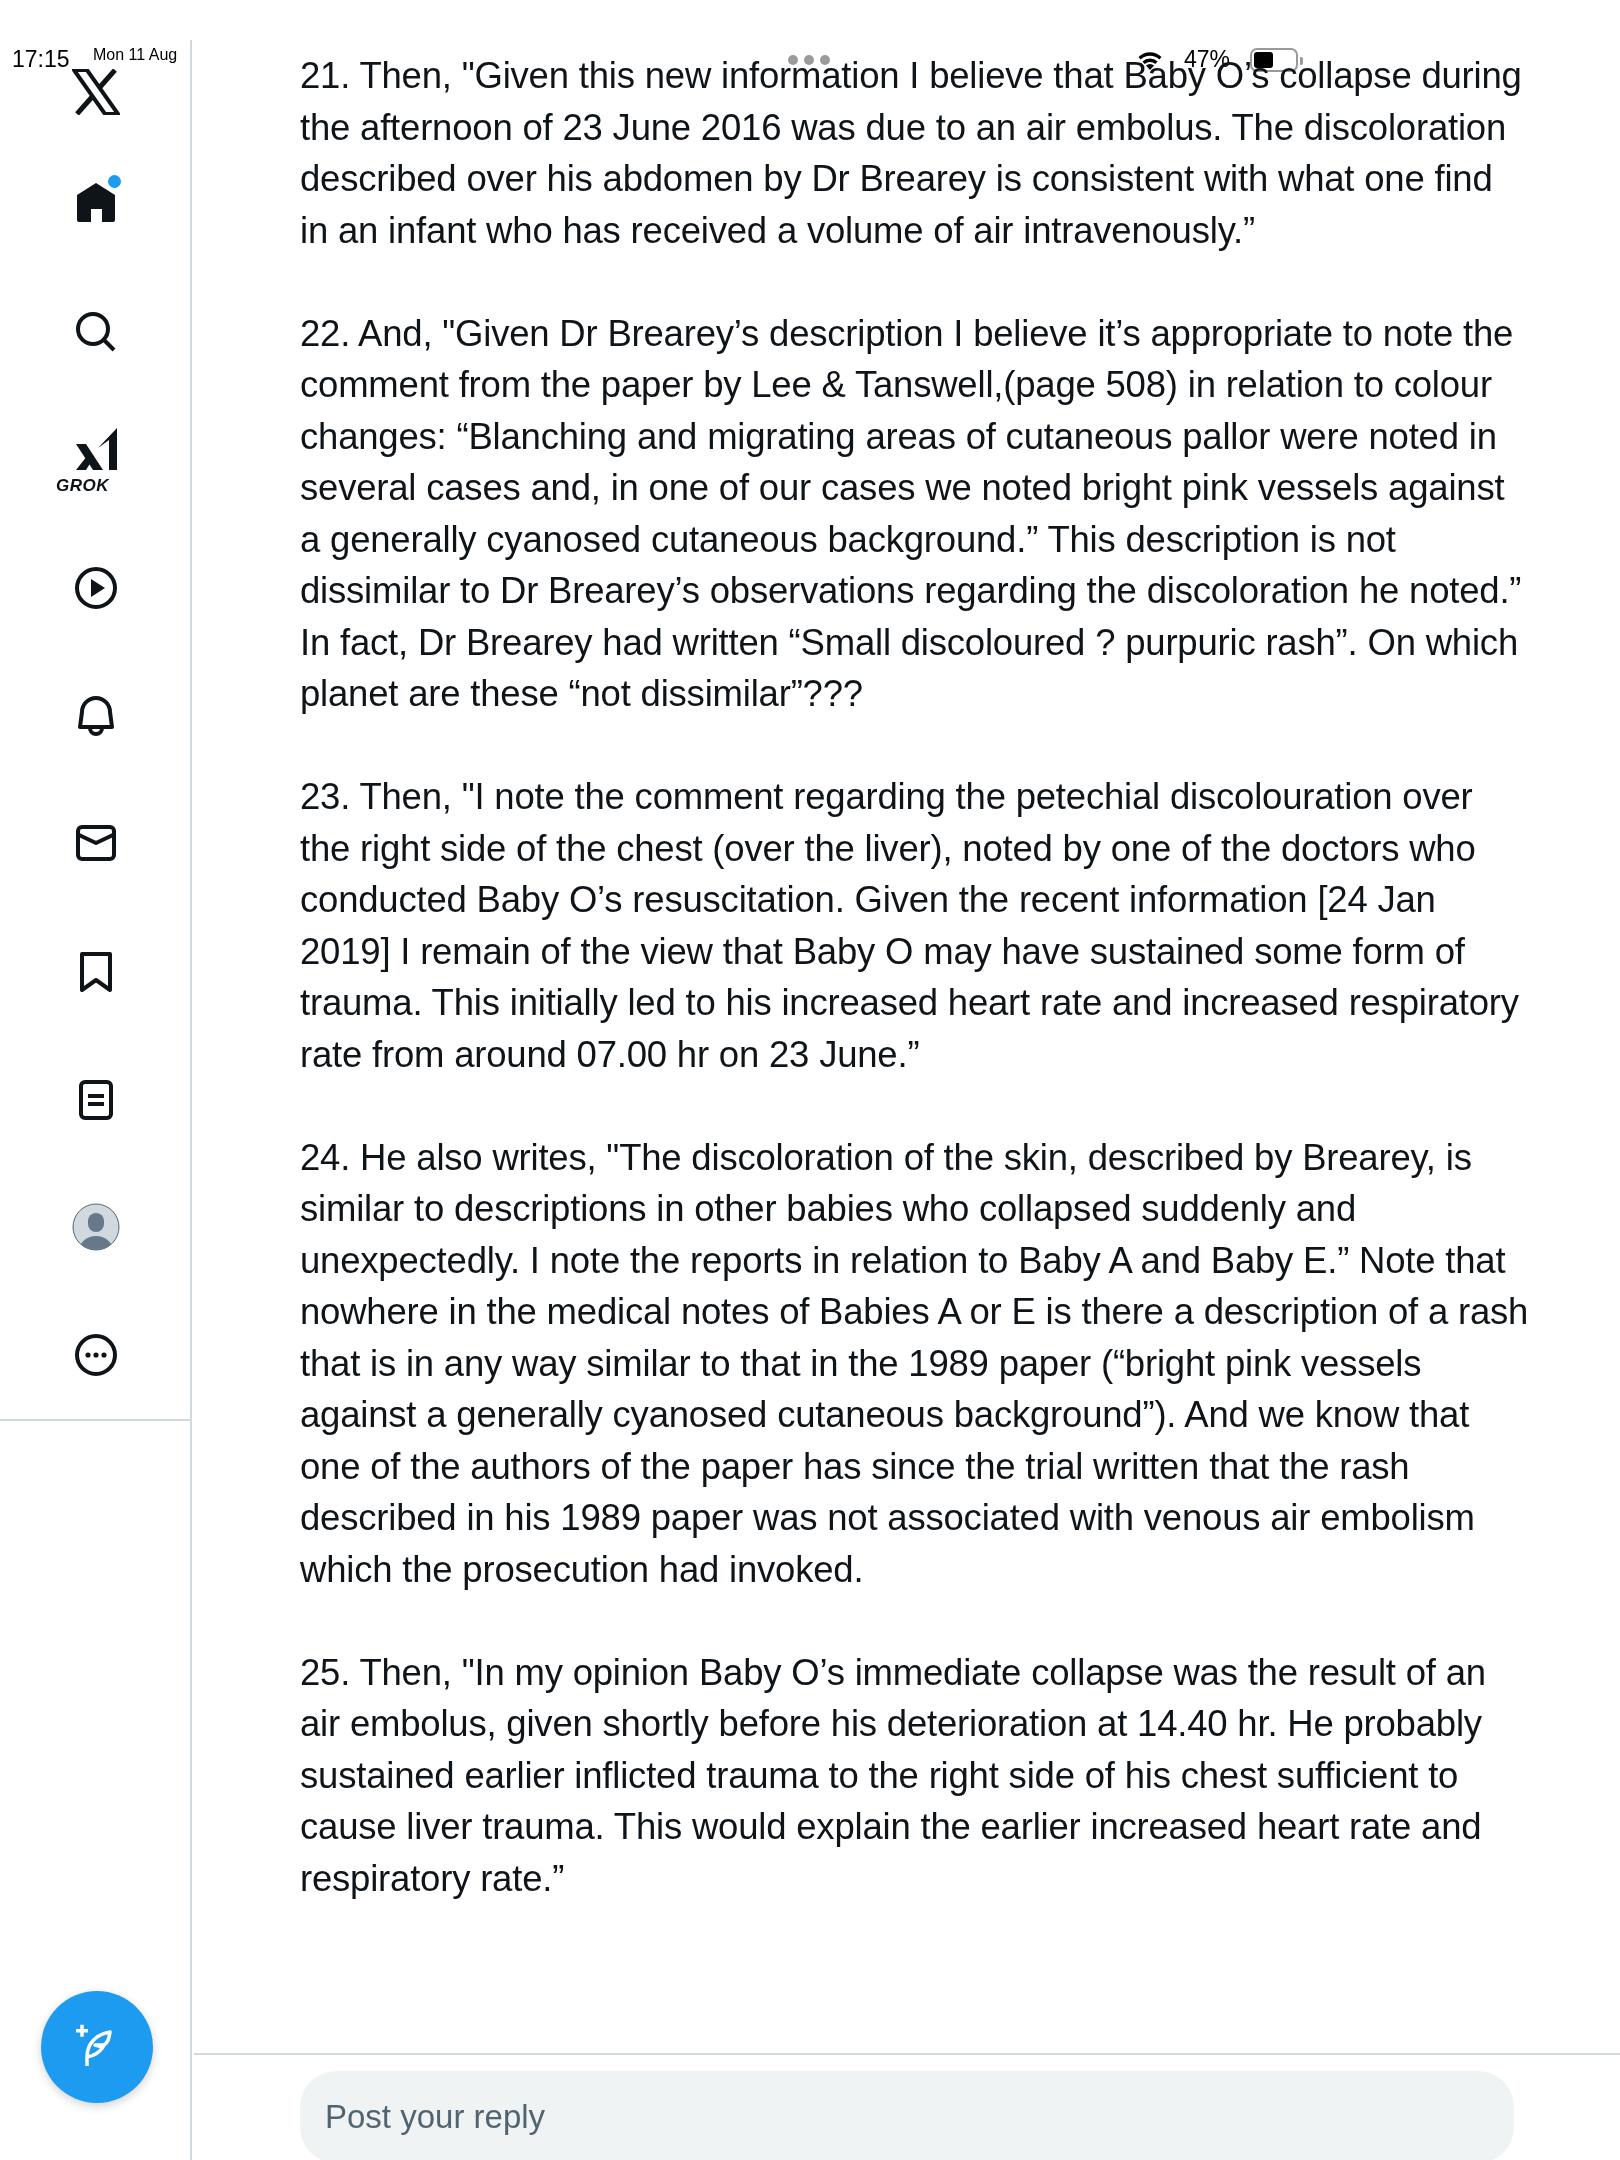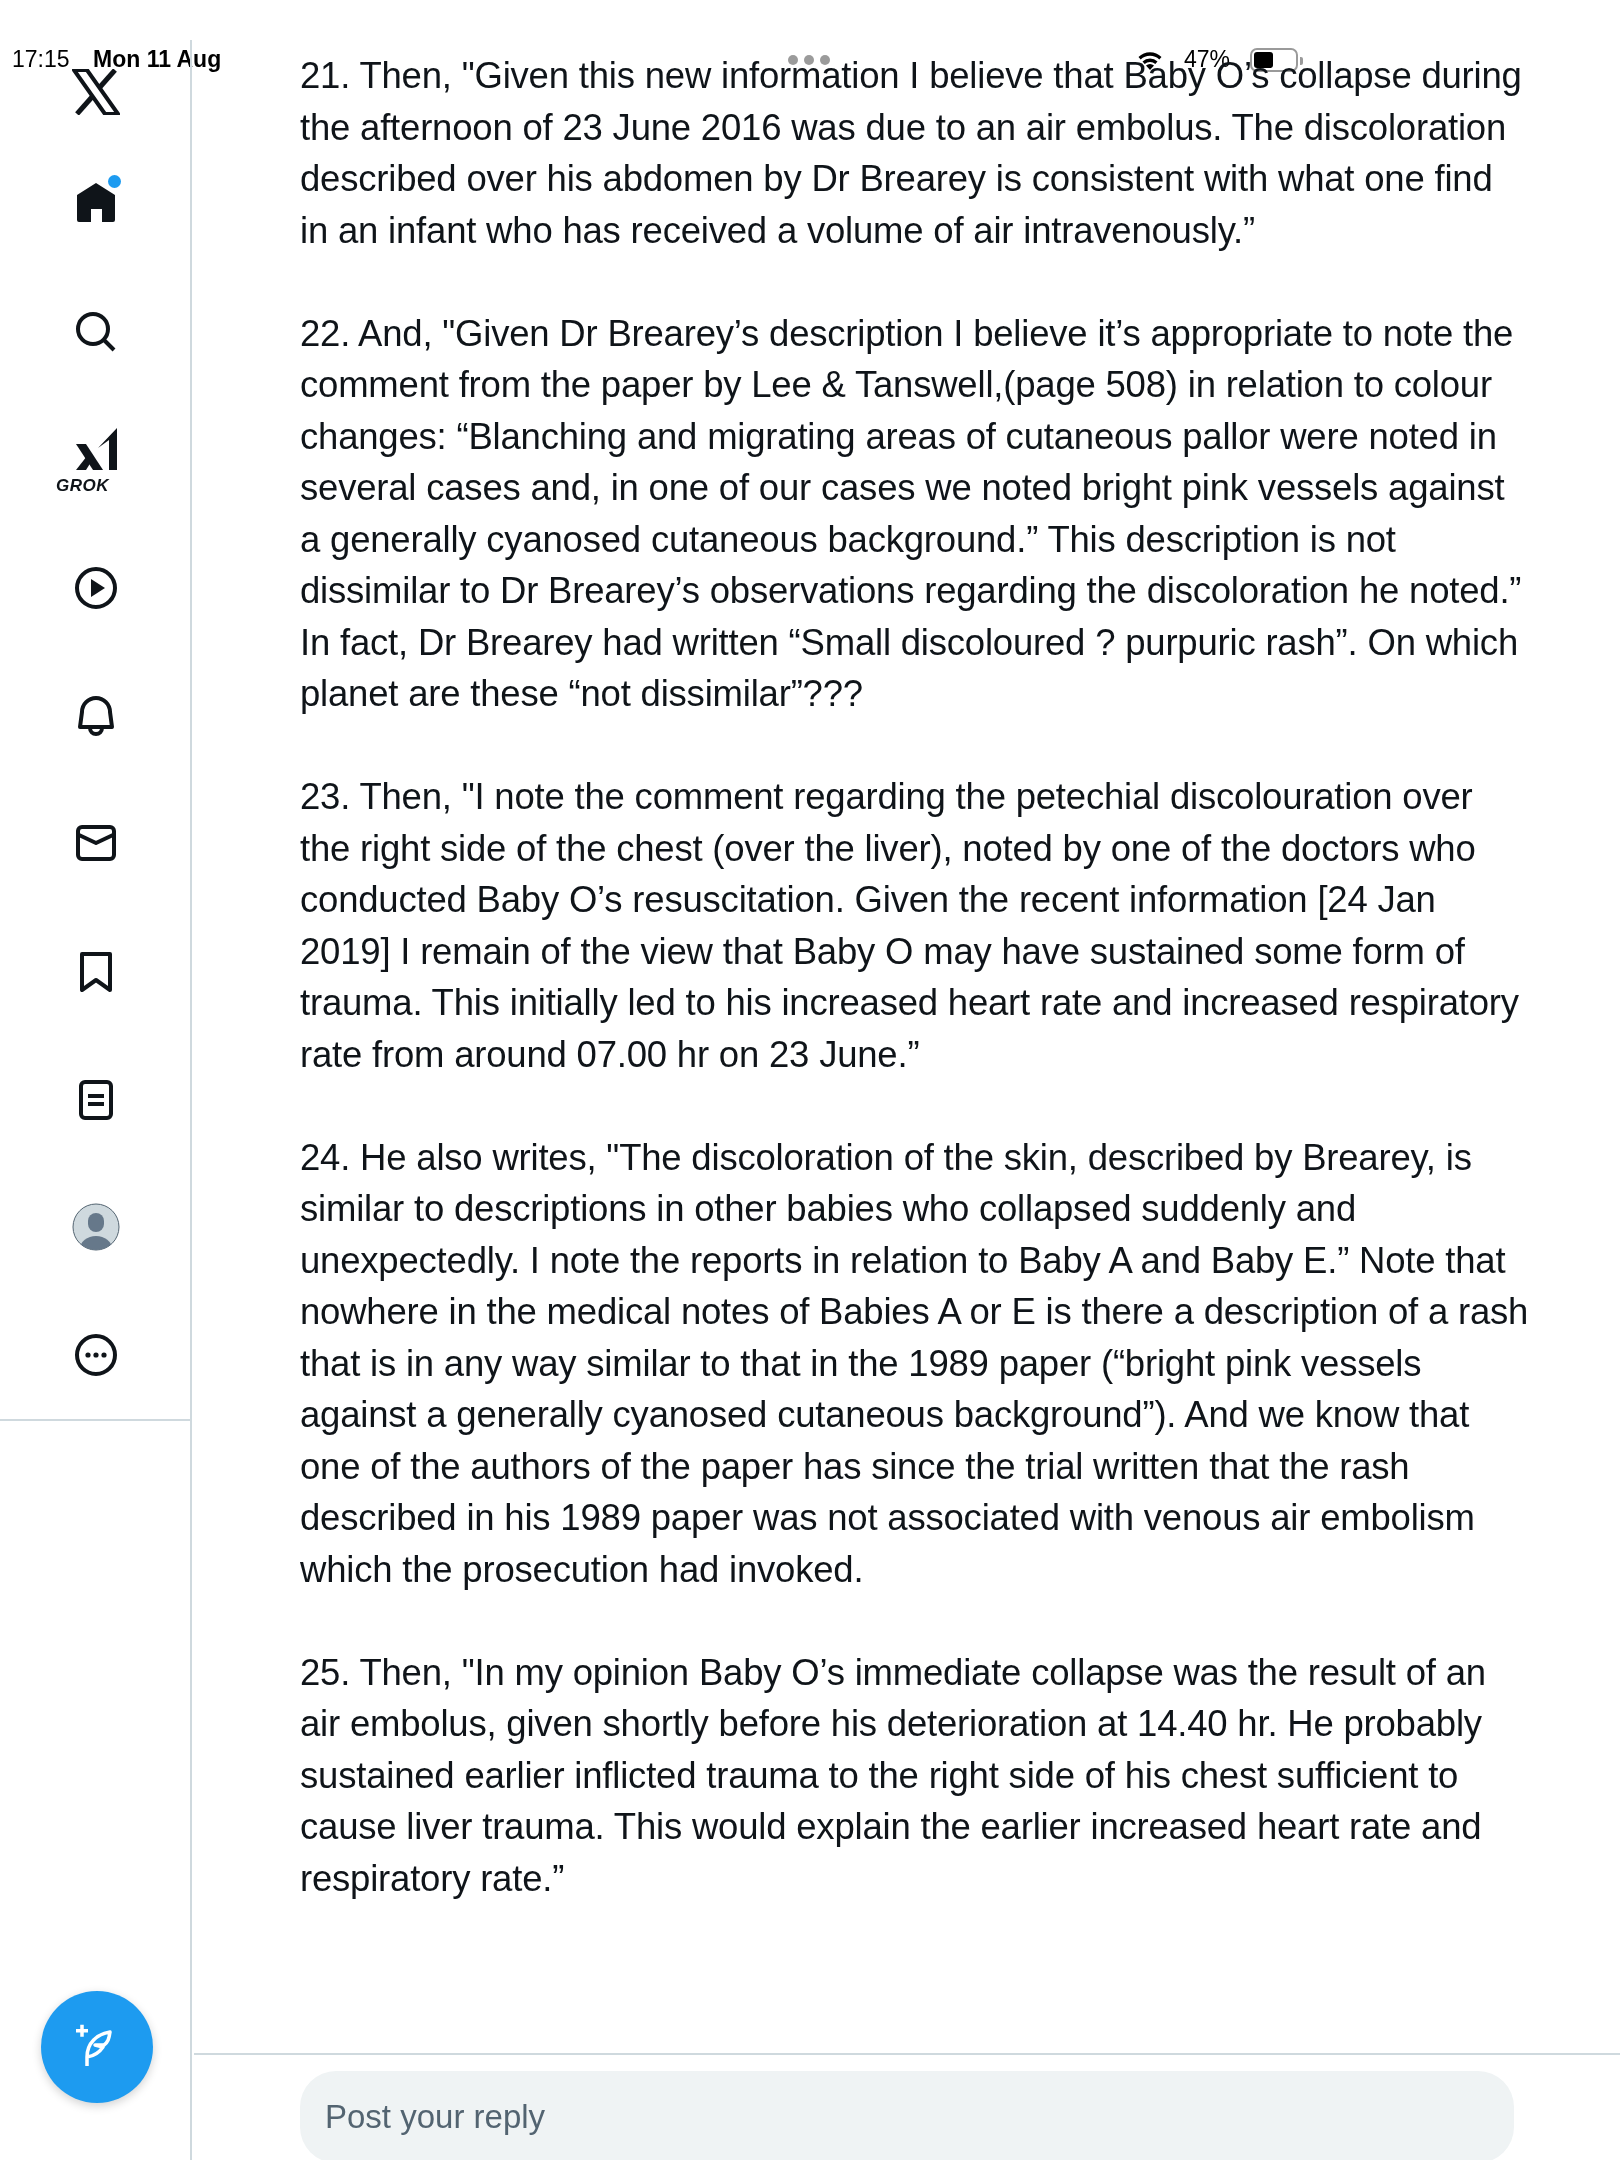--- a/index.html
+++ b/index.html
@@ -2,21 +2,21 @@
 <html><head>
 <meta charset="utf-8">
 <style>
   * { box-sizing: border-box; margin: 0; padding: 0; }
   html, body { width: 1620px; height: 2160px; background: #ffffff; overflow: hidden; }
   body { font-family: "Liberation Sans", "DejaVu Sans", sans-serif; color: #0f1419; position: relative; }
 
   
   .status-bar { position: absolute; left: 0; top: 0; width: 1308px; height: 40px; margin-top: 40px; }
   .status-time { position: absolute; left: 12px; top: 6px; font-size: 23px; color: #000; }
-  .status-date { position: absolute; left: 93px; top: 6px; font-size: 23px; color: #000; font-weight: bold; }
+  .status-date { position: absolute; left: 93px; top: 6px; font-size: 16px; color: #000; }
   .status-dots { position: absolute; left: 788px; top: 15px; display: flex; gap: 6px; }
   .status-dots span { width: 10px; height: 10px; border-radius: 50%; background: #9b9b9b; display: block; }
   .status-right { position: absolute; right: 10px; top: 6px; display: flex; align-items: center; gap: 20px; }
   .status-wifi { width: 28px; height: 22px; }
   .status-battery-pct { font-size: 23px; color: #000; }
   .battery { width: 48px; height: 24px; border: 2px solid #9a9a9a; border-radius: 7px; position: relative; padding: 2px; }
   .battery-fill { height: 100%; background: #000; border-radius: 3px; }
   .battery-cap { position: absolute; right: -7px; top: 7px; width: 3px; height: 8px; background: #9a9a9a; border-radius: 0 2px 2px 0; }
 
   

